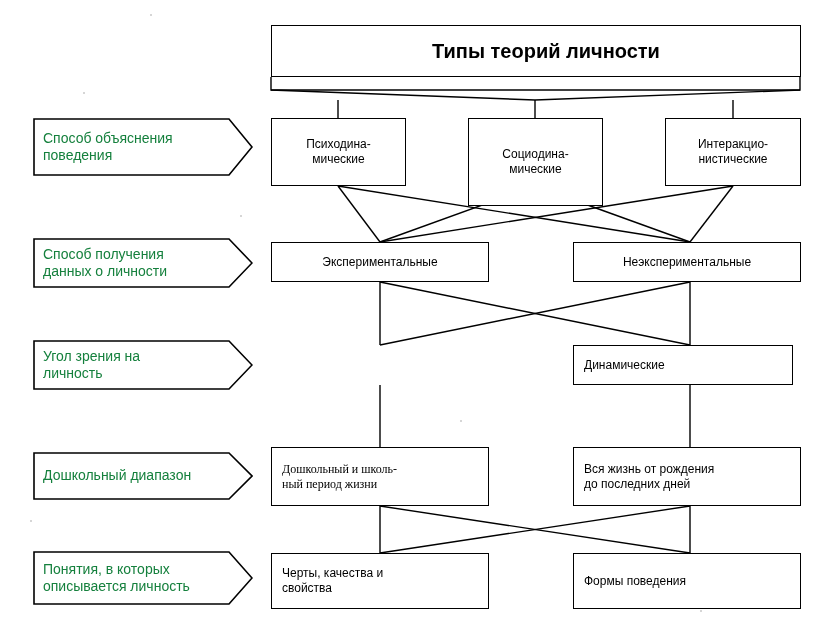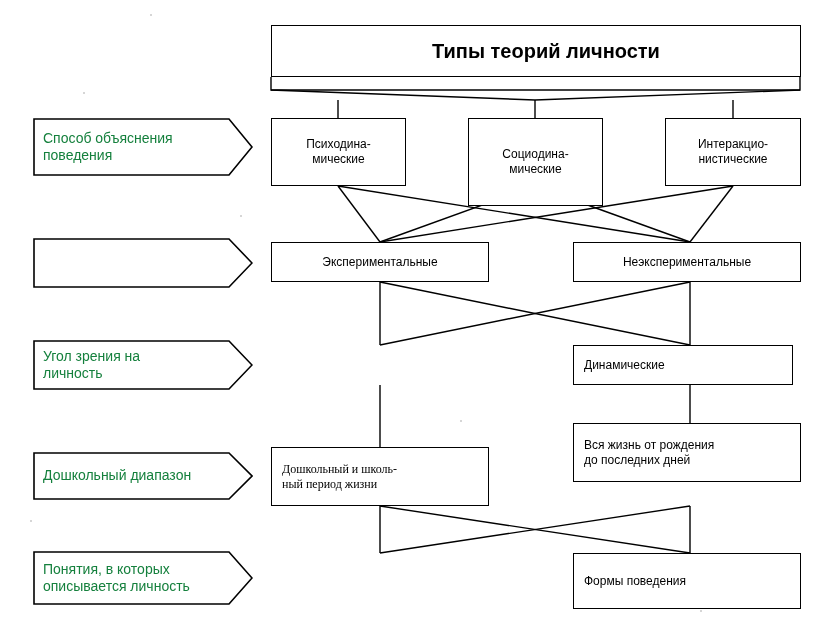--- a/index.html
+++ b/index.html
@@ -131,20 +131,22 @@
       <polygon points="1,1 196,1 219,29 196,57 1,57" fill="#ffffff" stroke="#000000" stroke-width="1.6"></polygon>
     </svg>
     <span class="txt">Способ объяснения
 поведения</span>
   </div>
 
   <div class="arrow-label" style="left:33px;top:238px;width:220px;height:50px;">
     <svg viewBox="0 0 220 50" preserveAspectRatio="none">
       <polygon points="1,1 196,1 219,25 196,49 1,49" fill="#ffffff" stroke="#000000" stroke-width="1.6"></polygon>
     </svg>
+    <span class="txt">Способ получения
+данных о личности</span>
   </div>
 
   <div class="arrow-label" style="left:33px;top:340px;width:220px;height:50px;">
     <svg viewBox="0 0 220 50" preserveAspectRatio="none">
       <polygon points="1,1 196,1 219,25 196,49 1,49" fill="#ffffff" stroke="#000000" stroke-width="1.6"></polygon>
     </svg>
     <span class="txt">Угол зрения на
 личность</span>
   </div>
 
@@ -170,18 +172,20 @@
   <div class="node" style="left:665px;top:118px;width:136px;height:68px;white-space:pre-line;">Интеракцио-
 нистические</div>
 
   <div class="node" style="left:271px;top:242px;width:218px;height:40px;">Экспериментальные</div>
   <div class="node" style="left:573px;top:242px;width:228px;height:40px;">Неэкспериментальные</div>
 
   <div class="node left-align" style="left:573px;top:345px;width:220px;height:40px;">Динамические</div>
 
   <div class="node left-align" style="left:271px;top:447px;width:218px;height:59px;white-space:pre-line;font-family:Liberation Serif, serif;">Дошкольный и школь-
 ный период жизни</div>
-  <div class="node left-align" style="left:573px;top:423px;width:228px;height:59px;white-space:pre-line;">Вся жизнь от рождения
+  <div class="node left-align" style="left:573px;top:447px;width:228px;height:59px;white-space:pre-line;">Вся жизнь от рождения
 до последних дней</div>
 
+  <div class="node left-align" style="left:271px;top:553px;width:218px;height:56px;white-space:pre-line;">Черты, качества и
+свойства</div>
   <div class="node left-align" style="left:573px;top:553px;width:228px;height:56px;white-space:pre-line;">Формы поведения</div>
 
 </div>
 
 </body></html>

